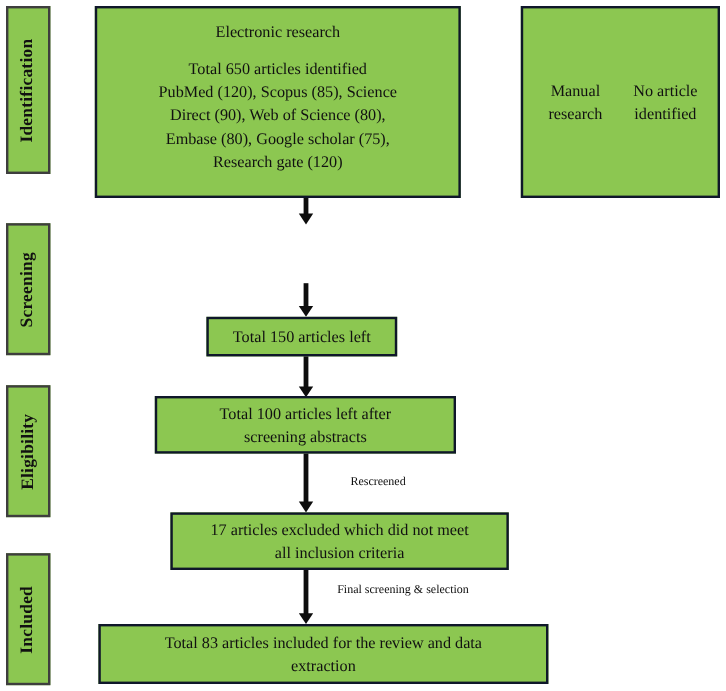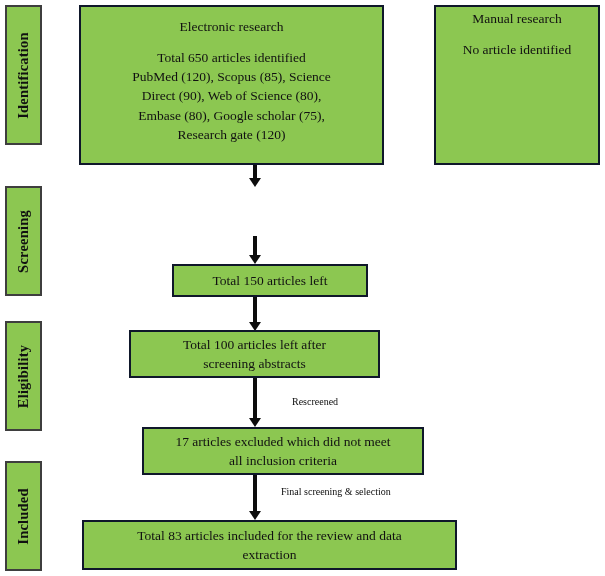--- a/index.html
+++ b/index.html
@@ -105,34 +105,34 @@
   <div class="box" style="left:79px; top:5px; width:305px; height:160px; flex-direction:column; justify-content:flex-start; padding-top:10px;">
     <span class="txt title-line">Electronic research</span>
     <span class="gap-line"></span>
     <span class="txt">Total 650 articles identified
 PubMed (120), Scopus (85), Science
 Direct (90), Web of Science (80),
 Embase (80), Google scholar (75),
 Research gate (120)</span>
   </div>
 
-  <div class="box" style="left:434px; top:5px; width:166px; height:160px; flex-direction:column; justify-content:flex-start;">
+  <div class="box" style="left:434px; top:5px; width:166px; height:160px; flex-direction:row; justify-content:flex-start;">
     <span class="txt title-line">Manual research</span>
     <span class="gap-line"></span>
     <span class="txt">No article identified</span>
   </div>
 
   <div class="vline" style="left:253px; top:165px; height:18px;"></div>
   <div class="arrowhead" style="left:249px; top:178px;"></div>
 
 
   <div class="vline" style="left:253px; top:236px; height:24px;"></div>
   <div class="arrowhead" style="left:249px; top:255px;"></div>
 
-  <div class="box" style="left:172px; top:264px; width:196px; height:33px;">
+  <div class="box" style="left:172px; top:264px; width:159px; height:33px;">
     <span class="txt">Total 150 articles left</span>
   </div>
 
   <div class="vline" style="left:253px; top:297px; height:30px;"></div>
   <div class="arrowhead" style="left:249px; top:322px;"></div>
 
   <div class="box" style="left:129px; top:330px; width:251px; height:48px;">
     <span class="txt">Total 100 articles left after
 screening abstracts</span>
   </div>

